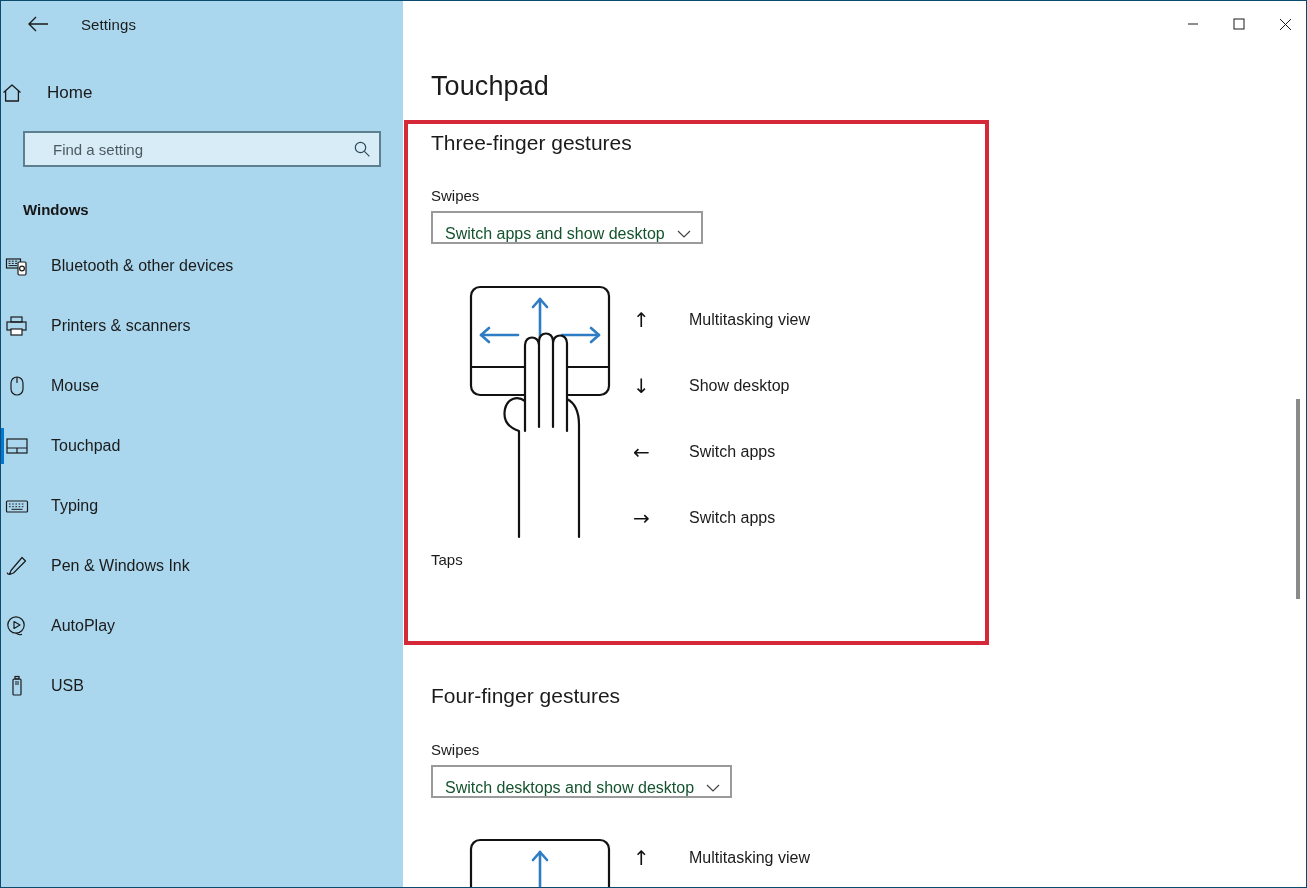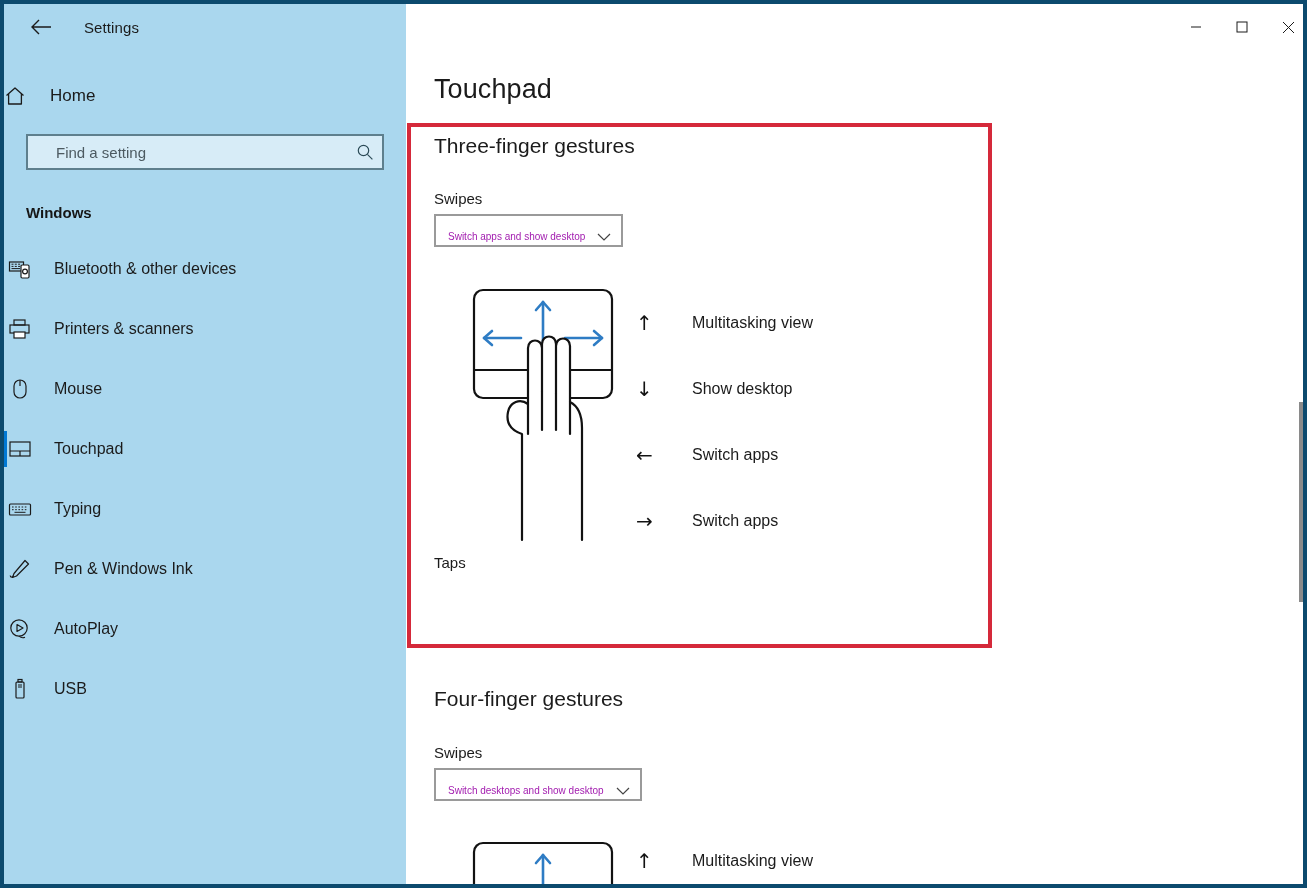--- a/index.html
+++ b/index.html
@@ -10,21 +10,21 @@
     overflow: hidden;
     font-family: "Liberation Sans", sans-serif;
     background: #ffffff;
   }
 
   .window {
     position: relative;
     width: 1307px;
     height: 888px;
     background: #ffffff;
-    border: 4px solid #0c4a6e;
+    border: 1px solid #0c4a6e;
     overflow: hidden;
   }
 
   
   .sidebar {
     position: absolute;
     left: 0; top: 0;
     width: 402px;
     height: 888px;
     background: #aad7ee;
@@ -172,22 +172,22 @@
   }
 
   .combo {
     position: absolute;
     height: 33px;
     border: 2px solid #9a9a9a;
     background: #fff;
     display: inline-flex;
     align-items: center;
     padding: 12px 10px 0 12px;
-    font-size: 10px;
-    color: #a21caf;
+    font-size: 16px;
+    color: #14532d;
     white-space: nowrap;
   }
   .combo .chev { margin-left: 12px; display: flex; align-items: center; color: #444; }
 
   .gesture-list { position: absolute; }
   .gesture-row {
     display: flex;
     align-items: center;
     height: 66px;
   }

